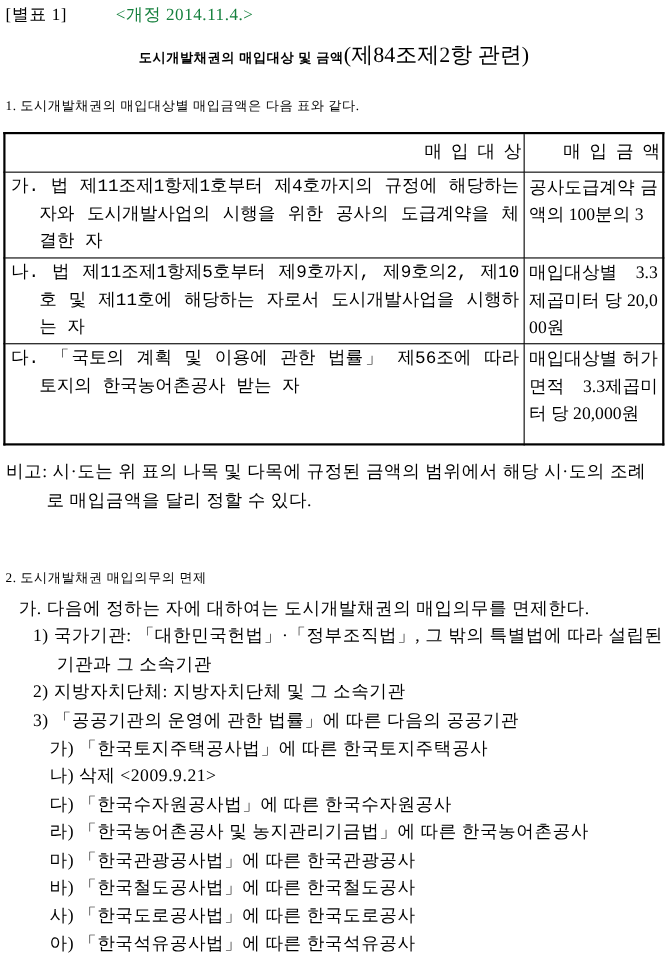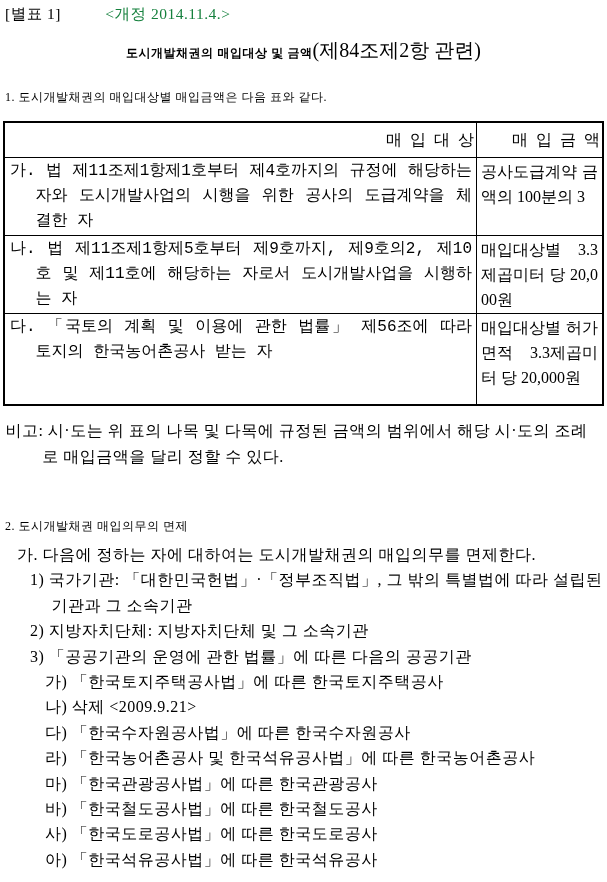--- a/index.html
+++ b/index.html
@@ -165,20 +165,20 @@
   <p class="sec-head sec2-head">2. 도시개발채권 매입의무의 면제</p>
 
   <div class="list">
     <div class="li lvl1">가. 다음에 정하는 자에 대하여는 도시개발채권의 매입의무를 면제한다.</div>
     <div class="li lvl2">1) 국가기관: 「대한민국헌법」·「정부조직법」, 그 밖의 특별법에 따라 설립된 기관과 그 소속기관</div>
     <div class="li lvl2">2) 지방자치단체: 지방자치단체 및 그 소속기관</div>
     <div class="li lvl2">3) 「공공기관의 운영에 관한 법률」에 따른 다음의 공공기관</div>
     <div class="li lvl3">가) 「한국토지주택공사법」에 따른 한국토지주택공사</div>
     <div class="li lvl3">나) 삭제 &lt;2009.9.21&gt;</div>
     <div class="li lvl3">다) 「한국수자원공사법」에 따른 한국수자원공사</div>
-    <div class="li lvl3">라) 「한국농어촌공사 및 한국석유공사법」에 따른 한국농어촌공사</div>
+    <div class="li lvl3">라) 「한국농어촌공사 및 농지관리기금법」에 따른 한국농어촌공사</div>
     <div class="li lvl3">마) 「한국관광공사법」에 따른 한국관광공사</div>
     <div class="li lvl3">바) 「한국철도공사법」에 따른 한국철도공사</div>
     <div class="li lvl3">사) 「한국도로공사법」에 따른 한국도로공사</div>
     <div class="li lvl3">아) 「한국석유공사법」에 따른 한국석유공사</div>
   </div>
 
 </div>
 
 </body></html>

